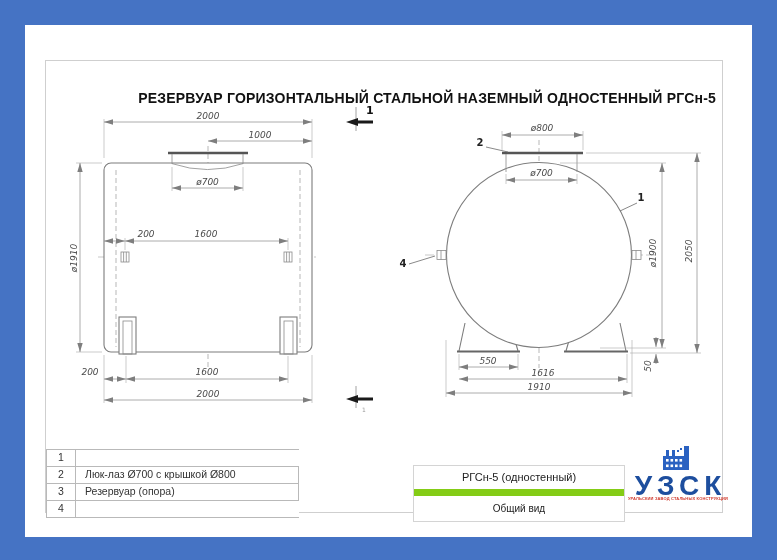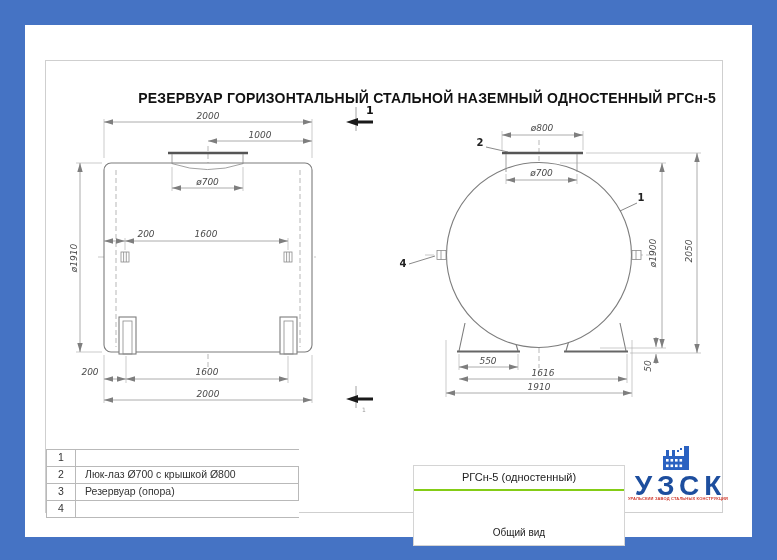--- a/index.html
+++ b/index.html
@@ -22,22 +22,22 @@
   .dash{stroke:#9a9a9a;stroke-width:0.7;fill:none;stroke-dasharray:5 3;}
   .cl{stroke:#b0b0b0;stroke-width:0.7;fill:none;stroke-dasharray:9 3 2 3;}
   .wf{fill:#ffffff;}
   
   #parts{position:absolute;left:46px;top:449px;width:252px;background:#fff;border-top:1px solid #b9b9b9;border-left:1px solid #b9b9b9;font-size:10.5px;color:#333;}
   #parts .row{display:flex;height:16px;line-height:15px;border-bottom:1px solid #b9b9b9;}
   #parts .num{width:28px;text-align:center;border-right:1px solid #b9b9b9;}
   #parts .nm{flex:1;padding-left:9px;border-right:1px solid #b9b9b9;}
   
   #tblock{position:absolute;left:413px;top:465px;width:210px;border:1px solid #d4d4d4;background:#fff;color:#222;text-align:center;}
-  #tblock .r1{height:23px;line-height:23px;font-size:11px;border-bottom:2px solid #84cc16;}
-  #tblock .r2{height:25px;line-height:25px;font-size:10px;margin-top:29px;}
+  #tblock .r1{height:23px;line-height:23px;font-size:11px;border-bottom:7px solid #84cc16;}
+  #tblock .r2{height:25px;line-height:25px;font-size:10px;}
   
   #logo{position:absolute;left:626px;top:446px;width:104px;text-align:center;}
   #logo .abbr{font-size:28px;font-weight:bold;color:#1d4e9e;letter-spacing:5px;margin-left:5px;line-height:20px;}
   #logo .tag{font-size:4px;letter-spacing:0.15px;color:#cf3a2e;white-space:nowrap;font-weight:bold;line-height:6px;}
 </style>
 </head>
 <body>
 
 <div id="app">
   <div id="sheet"></div>

